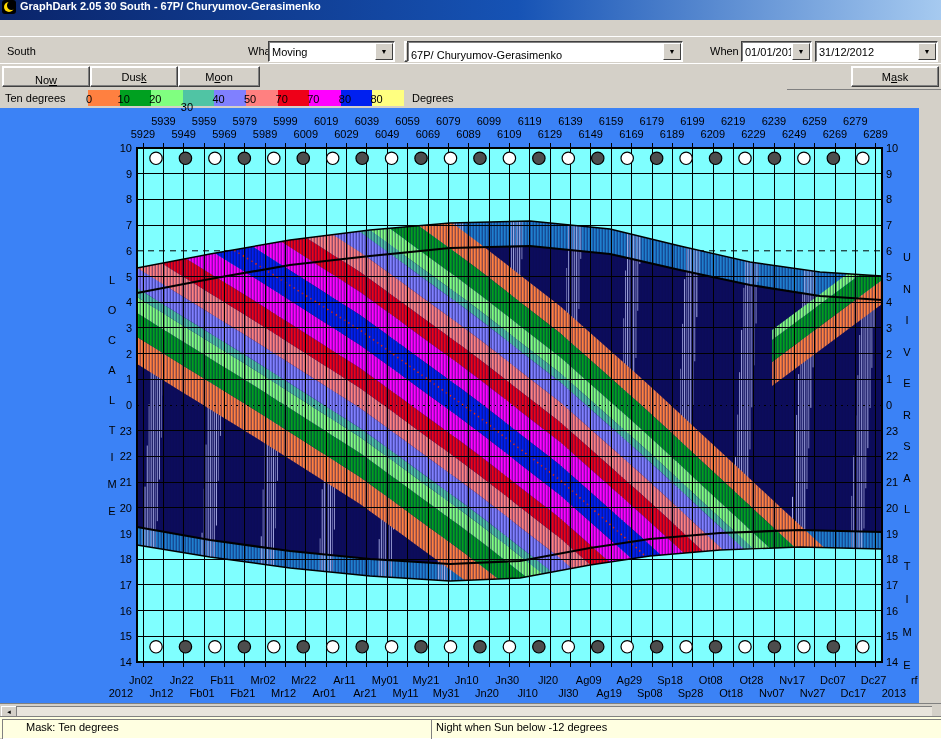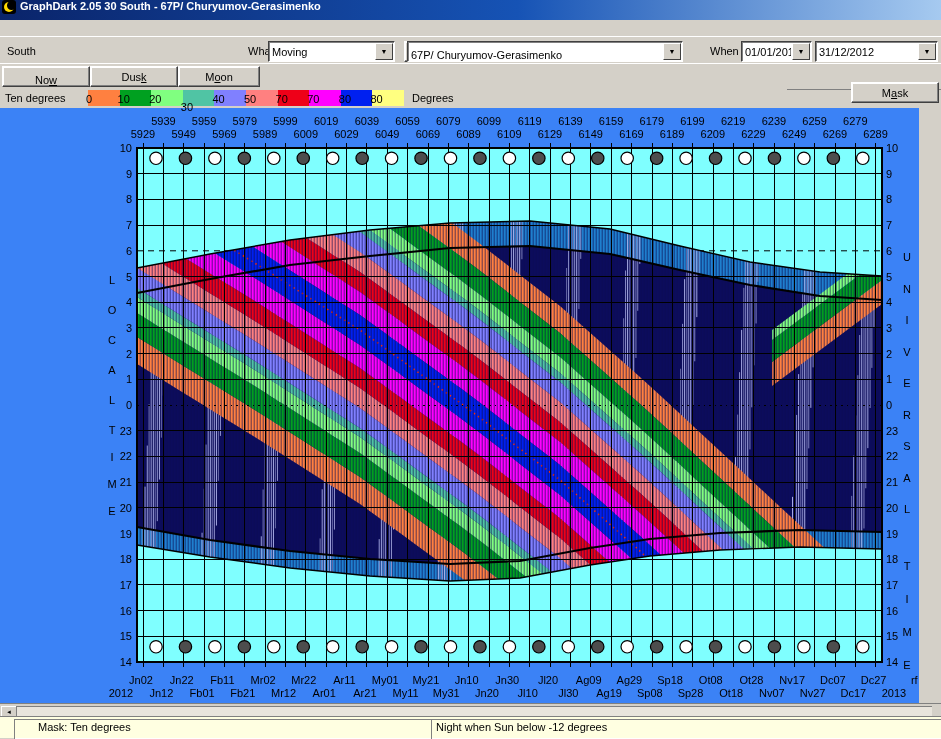--- a/index.html
+++ b/index.html
@@ -39,21 +39,21 @@
   
   #chartpanel{position:absolute;left:0;top:108px;width:919px;height:595px;background:#3b82f6;}
   
   #scrollstrip{position:absolute;left:0;top:703px;width:941px;height:13px;background:#D4D0C8;border-top:1px solid #808080;}
   #scroll-left{position:absolute;left:1px;top:2px;width:14px;height:10px;background:#D4D0C8;
      border:1px solid #404040;border-top-color:#fff;border-left-color:#fff;font-size:6px;display:flex;align-items:center;justify-content:center;}
   #scroll-track{position:absolute;left:16px;top:2px;width:916px;height:10px;background:#E8E4DC;box-shadow:inset 1px 1px 0 #808080;}
   
   #statusbar{position:absolute;left:0;top:716px;width:941px;height:21px;background:#FFFFE1;border-top:1px solid #808080;}
   .statpane{position:absolute;top:2px;height:16px;box-shadow:inset 1px 1px 0 #808080,inset -1px -1px 0 #fff;padding:2px 5px;background:#FFFFE1;}
-  #stat-left{left:14px;width:424px;padding-left:24px;}
+  #stat-left{left:2px;width:424px;padding-left:24px;}
   #stat-right{left:431px;width:506px;}
   u{text-decoration:underline;}
   svg text{font-family:"Liberation Sans",sans-serif;font-size:11px;fill:#000;}
 </style>
 </head>
 <body>
 
 <div id="app">
 
   <div id="titlebar">
@@ -90,21 +90,21 @@
   <div id="toolbar2" class="toolrow">
     <div class="btn" style="left:2px;top:2px;width:86px;height:19px;align-items:flex-end;">
         <span>No<u>w</u></span>
       </div>
     <div class="btn" style="left:90px;top:2px;width:86px;height:19px;">
         <span>Dus<u>k</u></span>
       </div>
     <div class="btn" style="left:178px;top:2px;width:80px;height:19px;">
         <span>M<u>o</u>on</span>
       </div>
-    <div class="btn" style="left:851px;top:2px;width:86px;height:19px;margin-top:16px;">
+    <div class="btn" style="left:851px;top:2px;width:86px;height:19px;">
         <span>M<u>a</u>sk</span>
       </div>
   </div>
 
   <div id="legendrow">
     <span id="legend-label">Ten degrees</span>
     <div id="legend-bar">
         <div class="legseg" style="background: rgb(255, 128, 64);"></div>
         <span class="legtick" style="left: -2px;">0</span>
         <div class="legseg" style="background: rgb(0, 160, 32);"></div>

